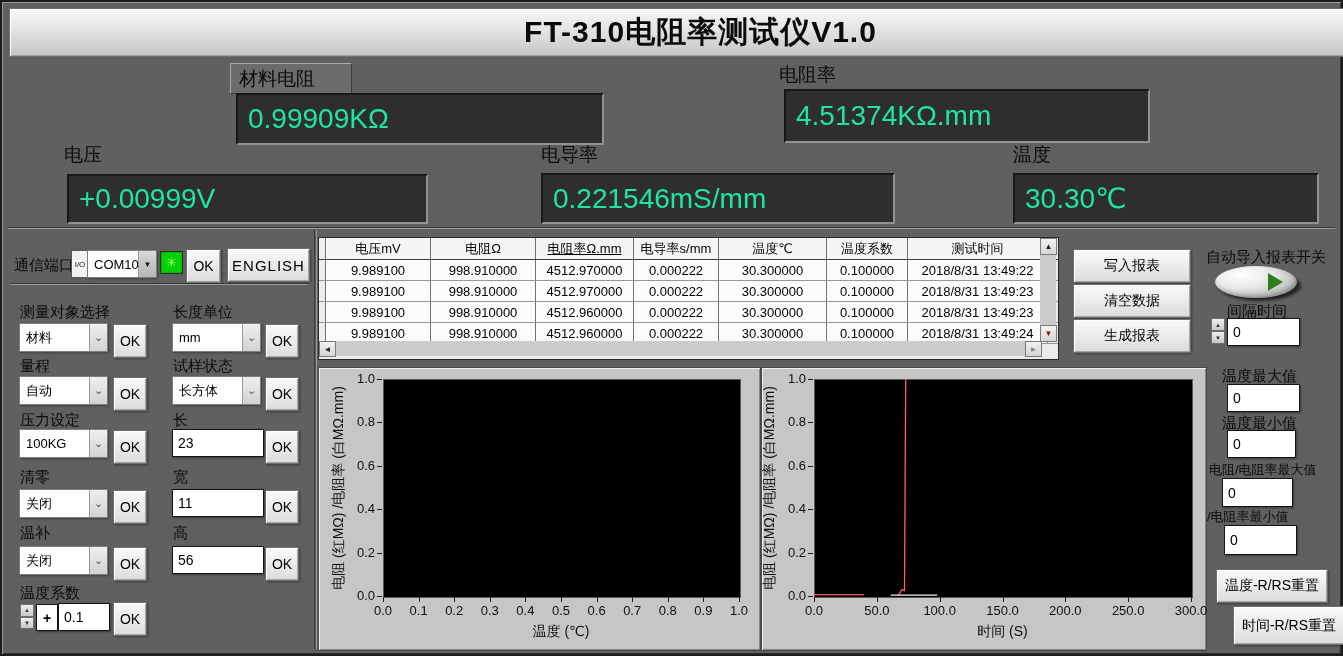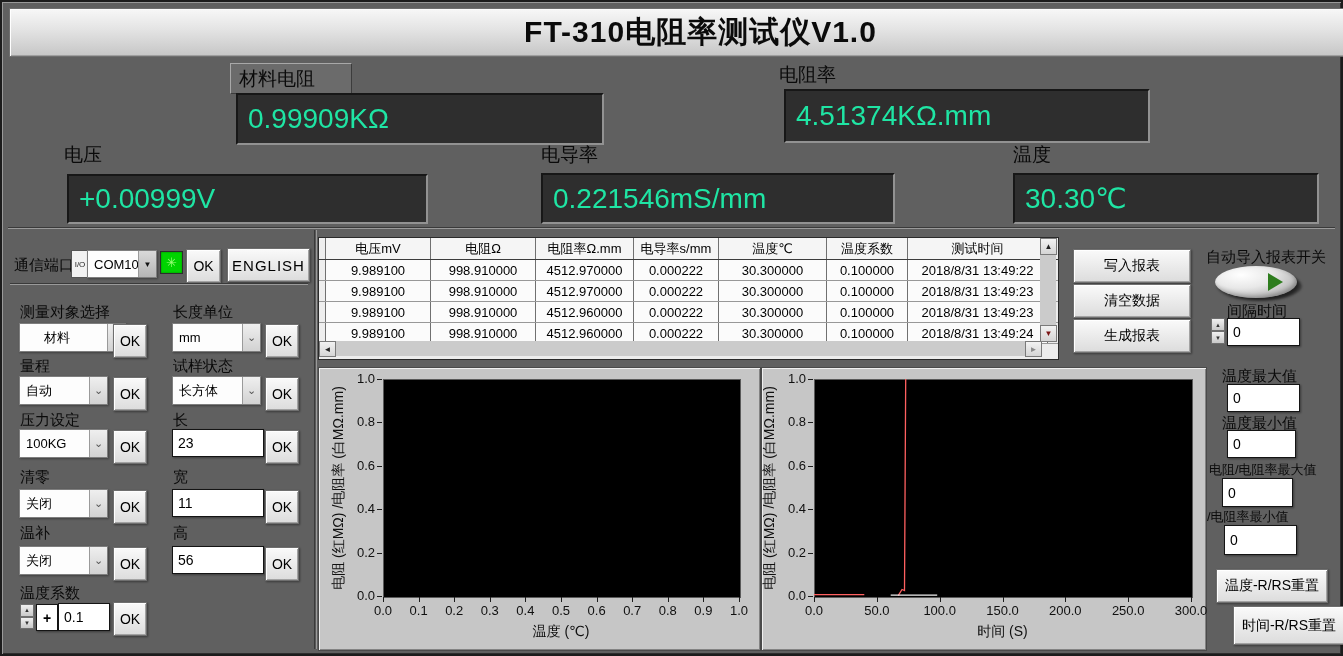--- a/index.html
+++ b/index.html
@@ -118,21 +118,21 @@
     <span class="carr" style="background:linear-gradient(180deg,#d9d9d9,#b5b5b5);font-size:8px;color:#111;">▼</span>
   </div>
   <div class="abs led" style="left:160px;top:251px;width:21px;height:21px;">
     <span>✳</span>
   </div>
   <button class="abs btn" style="left:186px;top:249px;width:35px;height:27px;">OK</button>
   <button class="abs btn" style="left:227px;top:248px;width:83px;height:29px;font-size:15px;letter-spacing:1px;">ENGLISH</button>
   <div class="abs hdiv" style="left:10px;top:283px;width:298px;"></div>
 
   <div class="abs lbl" style="left:20px;top:303px;font-family:Liberation Mono, monospace;">测量对象选择</div>
-  <div class="abs combo" style="left:19px;top:323px;width:87px;padding-left:18px;">
+  <div class="abs combo" style="left:19px;top:323px;width:87px;">
     <span class="cval">材料</span>
     <span class="carr">⌄</span>
   </div>
   <button class="abs btn" style="left:113px;top:324px;width:31px;height:26px;">OK</button>
 
   <div class="abs lbl" style="left:20px;top:357px;">量程</div>
   <div class="abs combo" style="left:19px;top:376px;width:87px;">
     <span class="cval">自动</span>
     <span class="carr">⌄</span>
   </div>
@@ -194,21 +194,21 @@
   <div class="abs tin" style="left:58px;top:603px;width:45px;height:26px;">0.1</div>
   <button class="abs btn" style="left:113px;top:602px;width:31px;height:26px;">OK</button>
 </div>
 
 <div class="abs tablewrap">
   <div>
       <div class="trow head">
         <div class="rowhead"></div>
         <div class="tcell" style="width: 104px;">电压mV</div>
         <div class="tcell" style="width: 104px;">电阻Ω</div>
-        <div class="tcell" style="width: 97px;">电阻率Ω.mm</div>
+        <div class="tcell" style="width: 97px; text-decoration: underline;">电阻率Ω.mm</div>
         <div class="tcell" style="width: 84px;">电导率s/mm</div>
         <div class="tcell" style="width: 107px;">温度℃</div>
         <div class="tcell" style="width: 80px;">温度系数</div>
         <div class="tcell" style="width: 139px;">测试时间</div>
       </div>
     </div>
   <div>
       <div class="trow">
         <div class="rowhead"></div>
         <div class="tcell" style="width: 104px;">9.989100</div>

